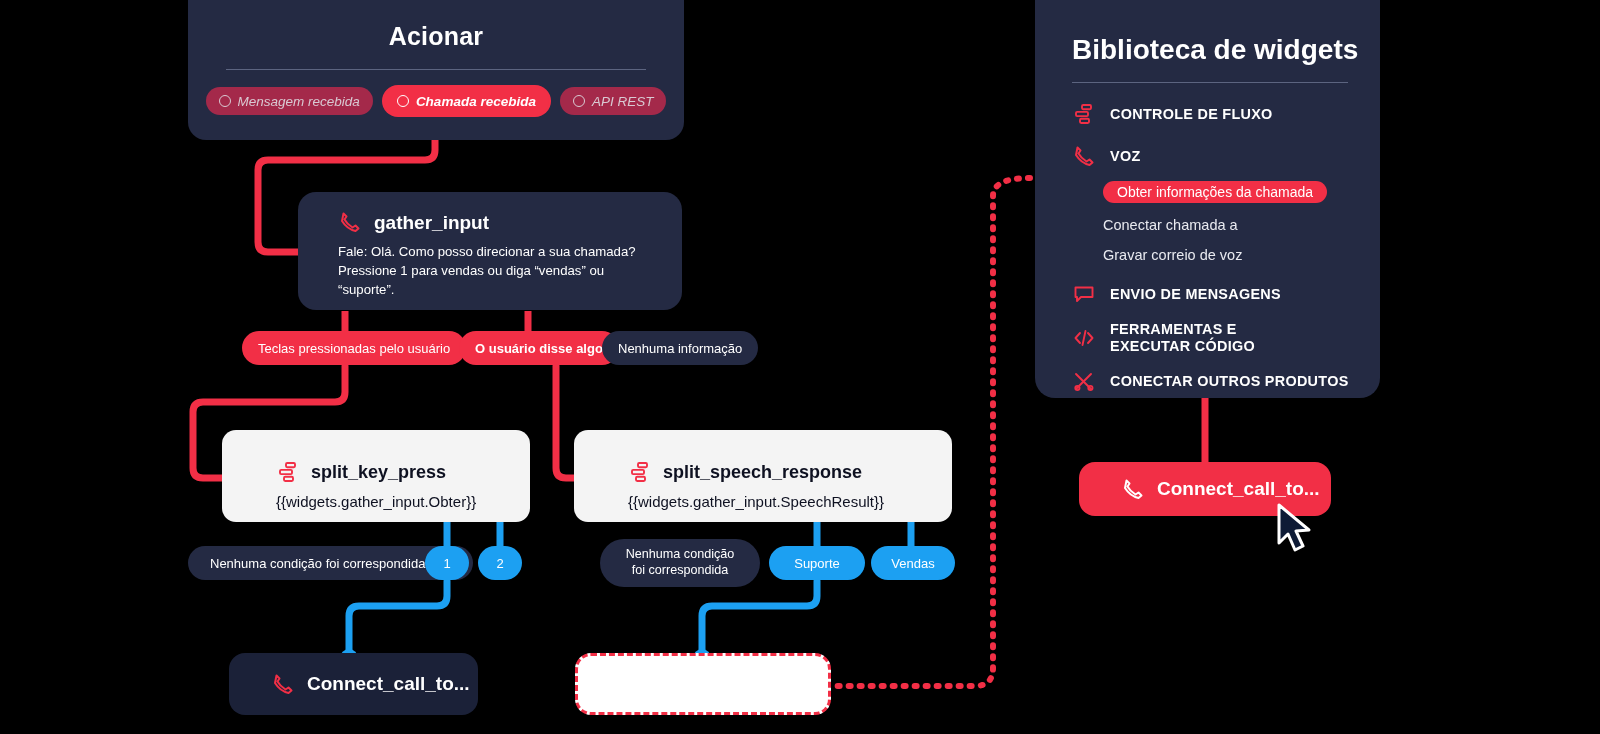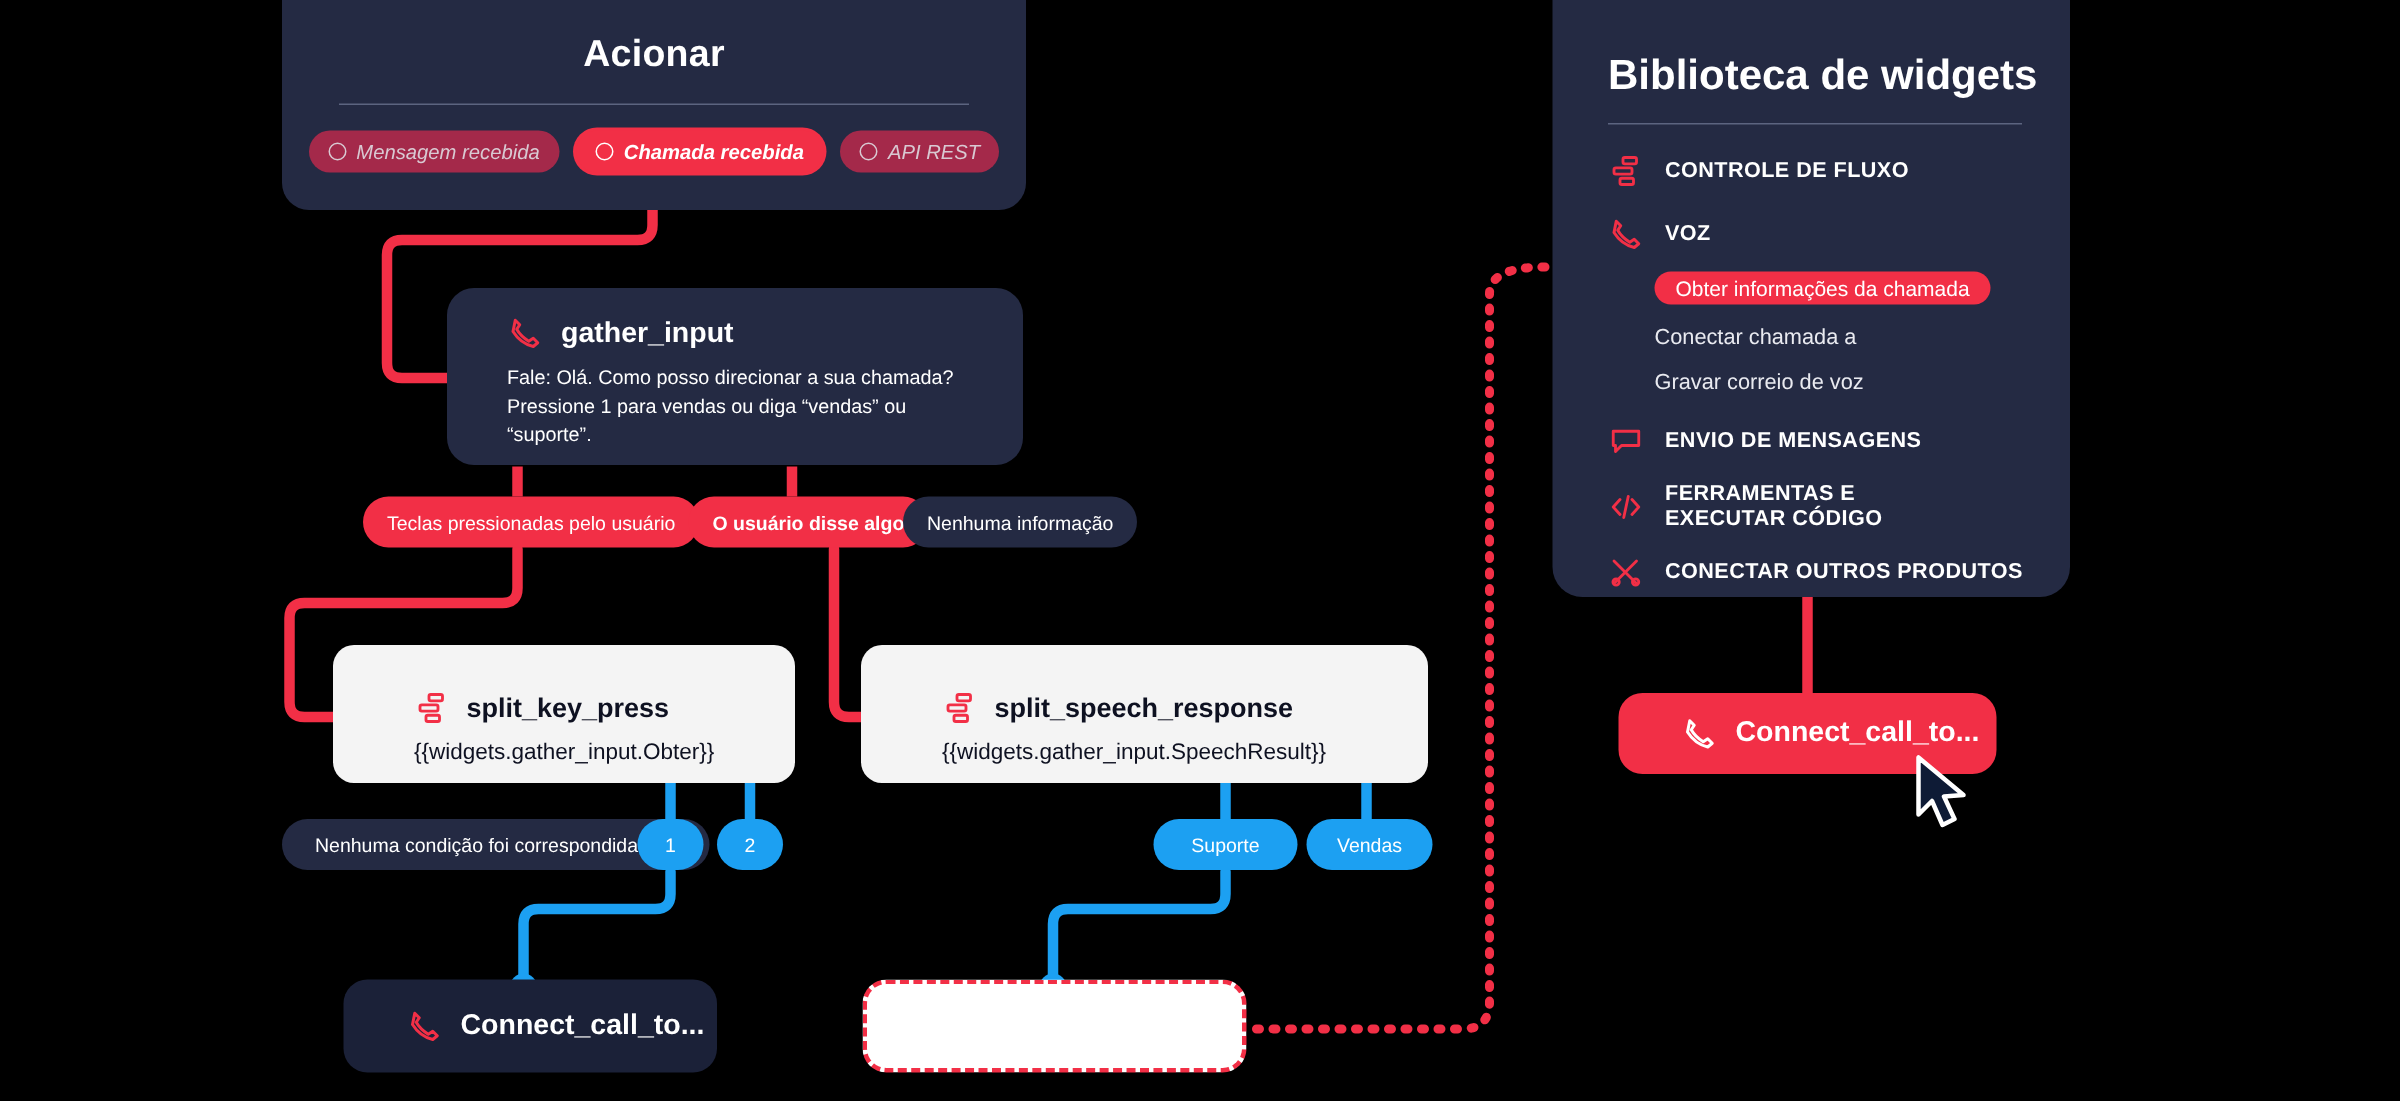--- a/index.html
+++ b/index.html
@@ -199,20 +199,24 @@
   <div class="cond-pill cond-navy" style="left:188px; top:546px; width:285px; justify-content:flex-start; padding-left:22px;">
     <span>Nenhuma condição foi correspondida</span>
   </div>
   <div class="cond-pill cond-blue" style="left:425px; top:546px; width:44px; padding:0;">
     <span>1</span>
   </div>
   <div class="cond-pill cond-blue" style="left:478px; top:546px; width:44px; padding:0;">
     <span>2</span>
   </div>
 
+  <div class="cond-pill cond-navy" style="left:600px; top:539px; width:160px; height:48px; border-radius:24px; flex-direction:column; line-height:1.25; font-size:12.6px;">
+    <span>Nenhuma condição</span>
+    <span>foi correspondida</span>
+  </div>
   <div class="cond-pill cond-blue" style="left:769px; top:546px; width:96px; padding:0;">
     <span>Suporte</span>
   </div>
   <div class="cond-pill cond-blue" style="left:871px; top:546px; width:84px; padding:0;">
     <span>Vendas</span>
   </div>
 
   <div class="connect-node connect-dark" style="left:229px; top:653px; width:249px; height:62px;">
     <svg class="ico" viewBox="0 0 24 24" fill="none" stroke="#f22f46" stroke-width="2" stroke-linecap="round" stroke-linejoin="round">
       <path d="M5.5 3.5 L8.5 6.5 L6.5 9.5 Q9 14 14.5 17.5 L17.5 15.5 L20.5 18.5 L17.5 21 Q9 19 4 11 Z"></path>

